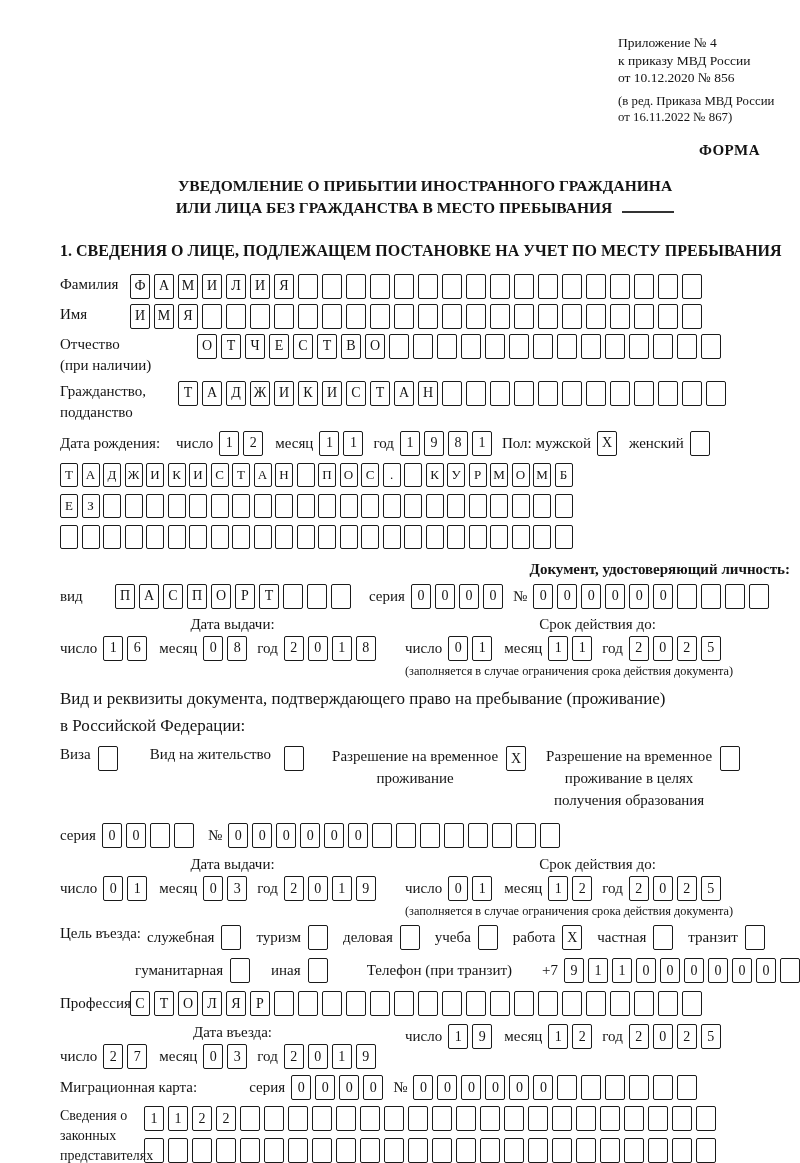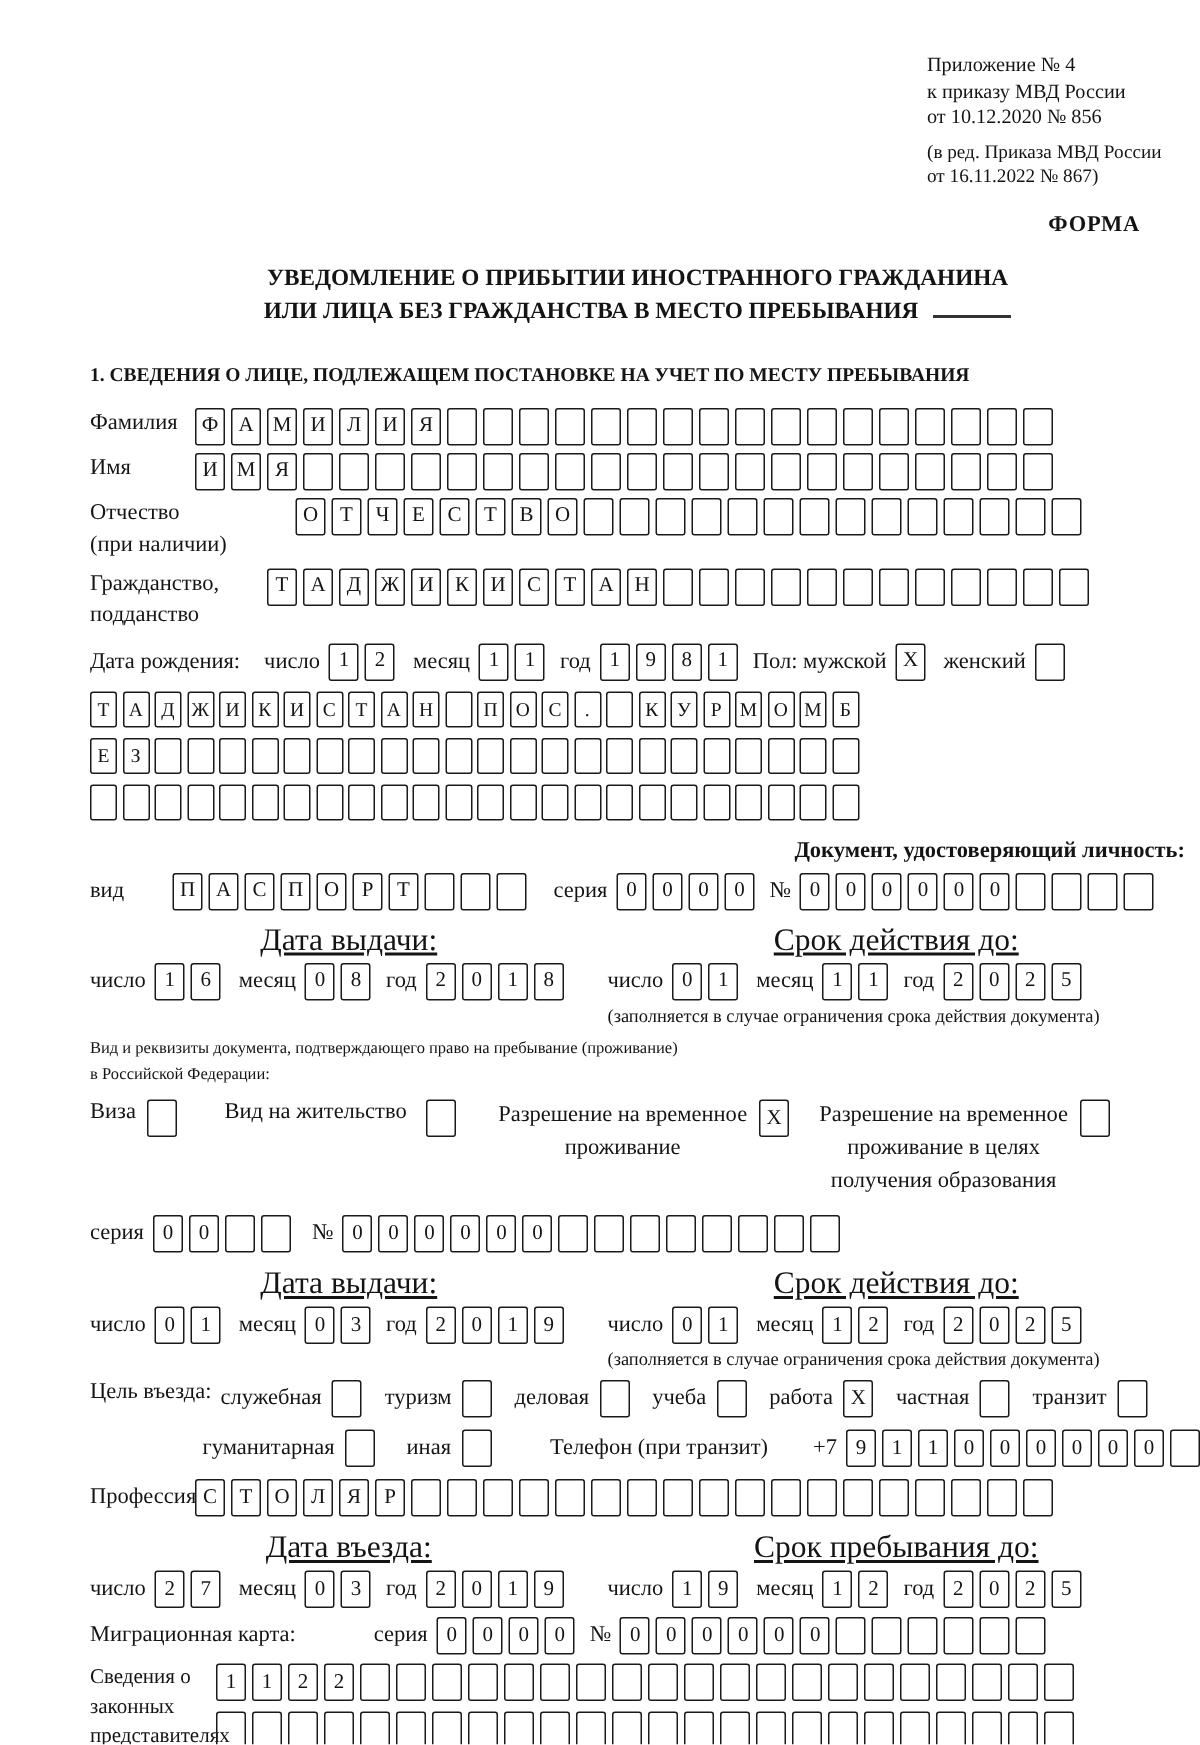--- a/index.html
+++ b/index.html
@@ -3,41 +3,41 @@
 <meta charset="utf-8">
 <style>
   html,body{margin:0;padding:0;background:#fff;}
   .page{width:800px;height:1163px;box-sizing:border-box;background:#fff;color:#141414;
         font-family:"Liberation Serif","DejaVu Serif",serif;padding:34px 10px 0 60px;overflow:hidden;}
   .hdr{margin-left:558px;width:176px;font-size:13.5px;line-height:1.3;}
   .hdr-sub{margin-top:6px;font-size:12.8px;line-height:1.3;}
   .forma{text-align:right;padding-right:30px;font-weight:bold;font-size:15px;margin-top:16px;letter-spacing:.5px;}
   .title{text-align:center;font-weight:bold;font-size:15.5px;margin-top:16px;line-height:1.45;}
   .uline{display:inline-block;width:52px;border-bottom:2px solid #333;height:13px;margin-left:10px;}
-  .sect{font-weight:bold;font-size:13px;margin-top:22px;margin-bottom:14px;white-space:nowrap;}
+  .sect{font-weight:bold;font-size:16px;margin-top:22px;margin-bottom:14px;white-space:nowrap;}
   .frow{display:flex;align-items:flex-start;margin-bottom:5px;}
   .flabel{font-size:15px;line-height:1.4;flex-shrink:0;}
   .cells{display:flex;flex-shrink:0;}
   .cell{width:20px;height:25px;border:1.5px solid #1a1a1a;border-radius:2px;margin-right:4px;
         display:flex;align-items:center;justify-content:center;font-size:14px;box-sizing:border-box;flex-shrink:0;}
   .cells-sm .cell{width:18px;height:24px;margin-right:3.5px;font-size:13px;}
   .w70{width:70px}.w118{width:118px}.w137{width:137px}.w142{width:142px}.w84{width:84px}.w55{width:55px}
   .gap8{margin-left:8px}.gap10{margin-left:10px}.gap14{margin-left:14px}.gap16{margin-left:16px}
   .gap24{margin-left:24px}.gap28{margin-left:28px}.gap6{margin-left:6px}
   .ilab{font-size:15px;margin-right:6px;white-space:nowrap;}
   .vrows{display:flex;flex-direction:column;}
   .vrows .cells{margin-bottom:7px;}
   .center-bold{text-align:right;font-weight:bold;font-size:15px;margin:2px 0 6px 0;}
   .dcols{display:flex;margin-bottom:6px;}
   .dcol{width:345px;flex-shrink:0;}
   .dcol2{flex:1;}
-  .dhead{text-align:center;font-size:21px;margin-bottom:3px;text-decoration:underline;}
+  .dhead{text-align:center;font-size:15px;margin-bottom:3px;}
   .drow{display:flex;align-items:center;}
   .dnote{font-size:12.3px;margin-top:3px;white-space:nowrap;}
-  .para{font-size:11px;line-height:1.6;}
+  .para{font-size:17px;line-height:1.6;}
   .chkrow{display:flex;align-items:flex-start;margin:7px 0 12px 0;}
   .chk-multi{display:inline-block;text-align:center;font-size:15px;line-height:1.45;}
   .citem{display:flex;align-items:center;margin-right:11px;}
   .clab{font-size:15px;margin-right:7px;white-space:nowrap;}
 </style>
 </head>
 <body>
 
 <div class="page">
 
@@ -607,21 +607,20 @@
         <span class="ilab gap6">год</span>
         <span class="cells">
             <span class="cell">2</span>
             <span class="cell">0</span>
             <span class="cell">1</span>
             <span class="cell">9</span>
           </span>
       </div>
     </div>
     <div class="dcol2">
-      <div class="dhead">Срок пребывания до:</div>
       <div class="drow">
         <span class="ilab">число</span>
         <span class="cells">
             <span class="cell">1</span>
             <span class="cell">9</span>
           </span>
         <span class="ilab gap8">месяц</span>
         <span class="cells">
             <span class="cell">1</span>
             <span class="cell">2</span>

